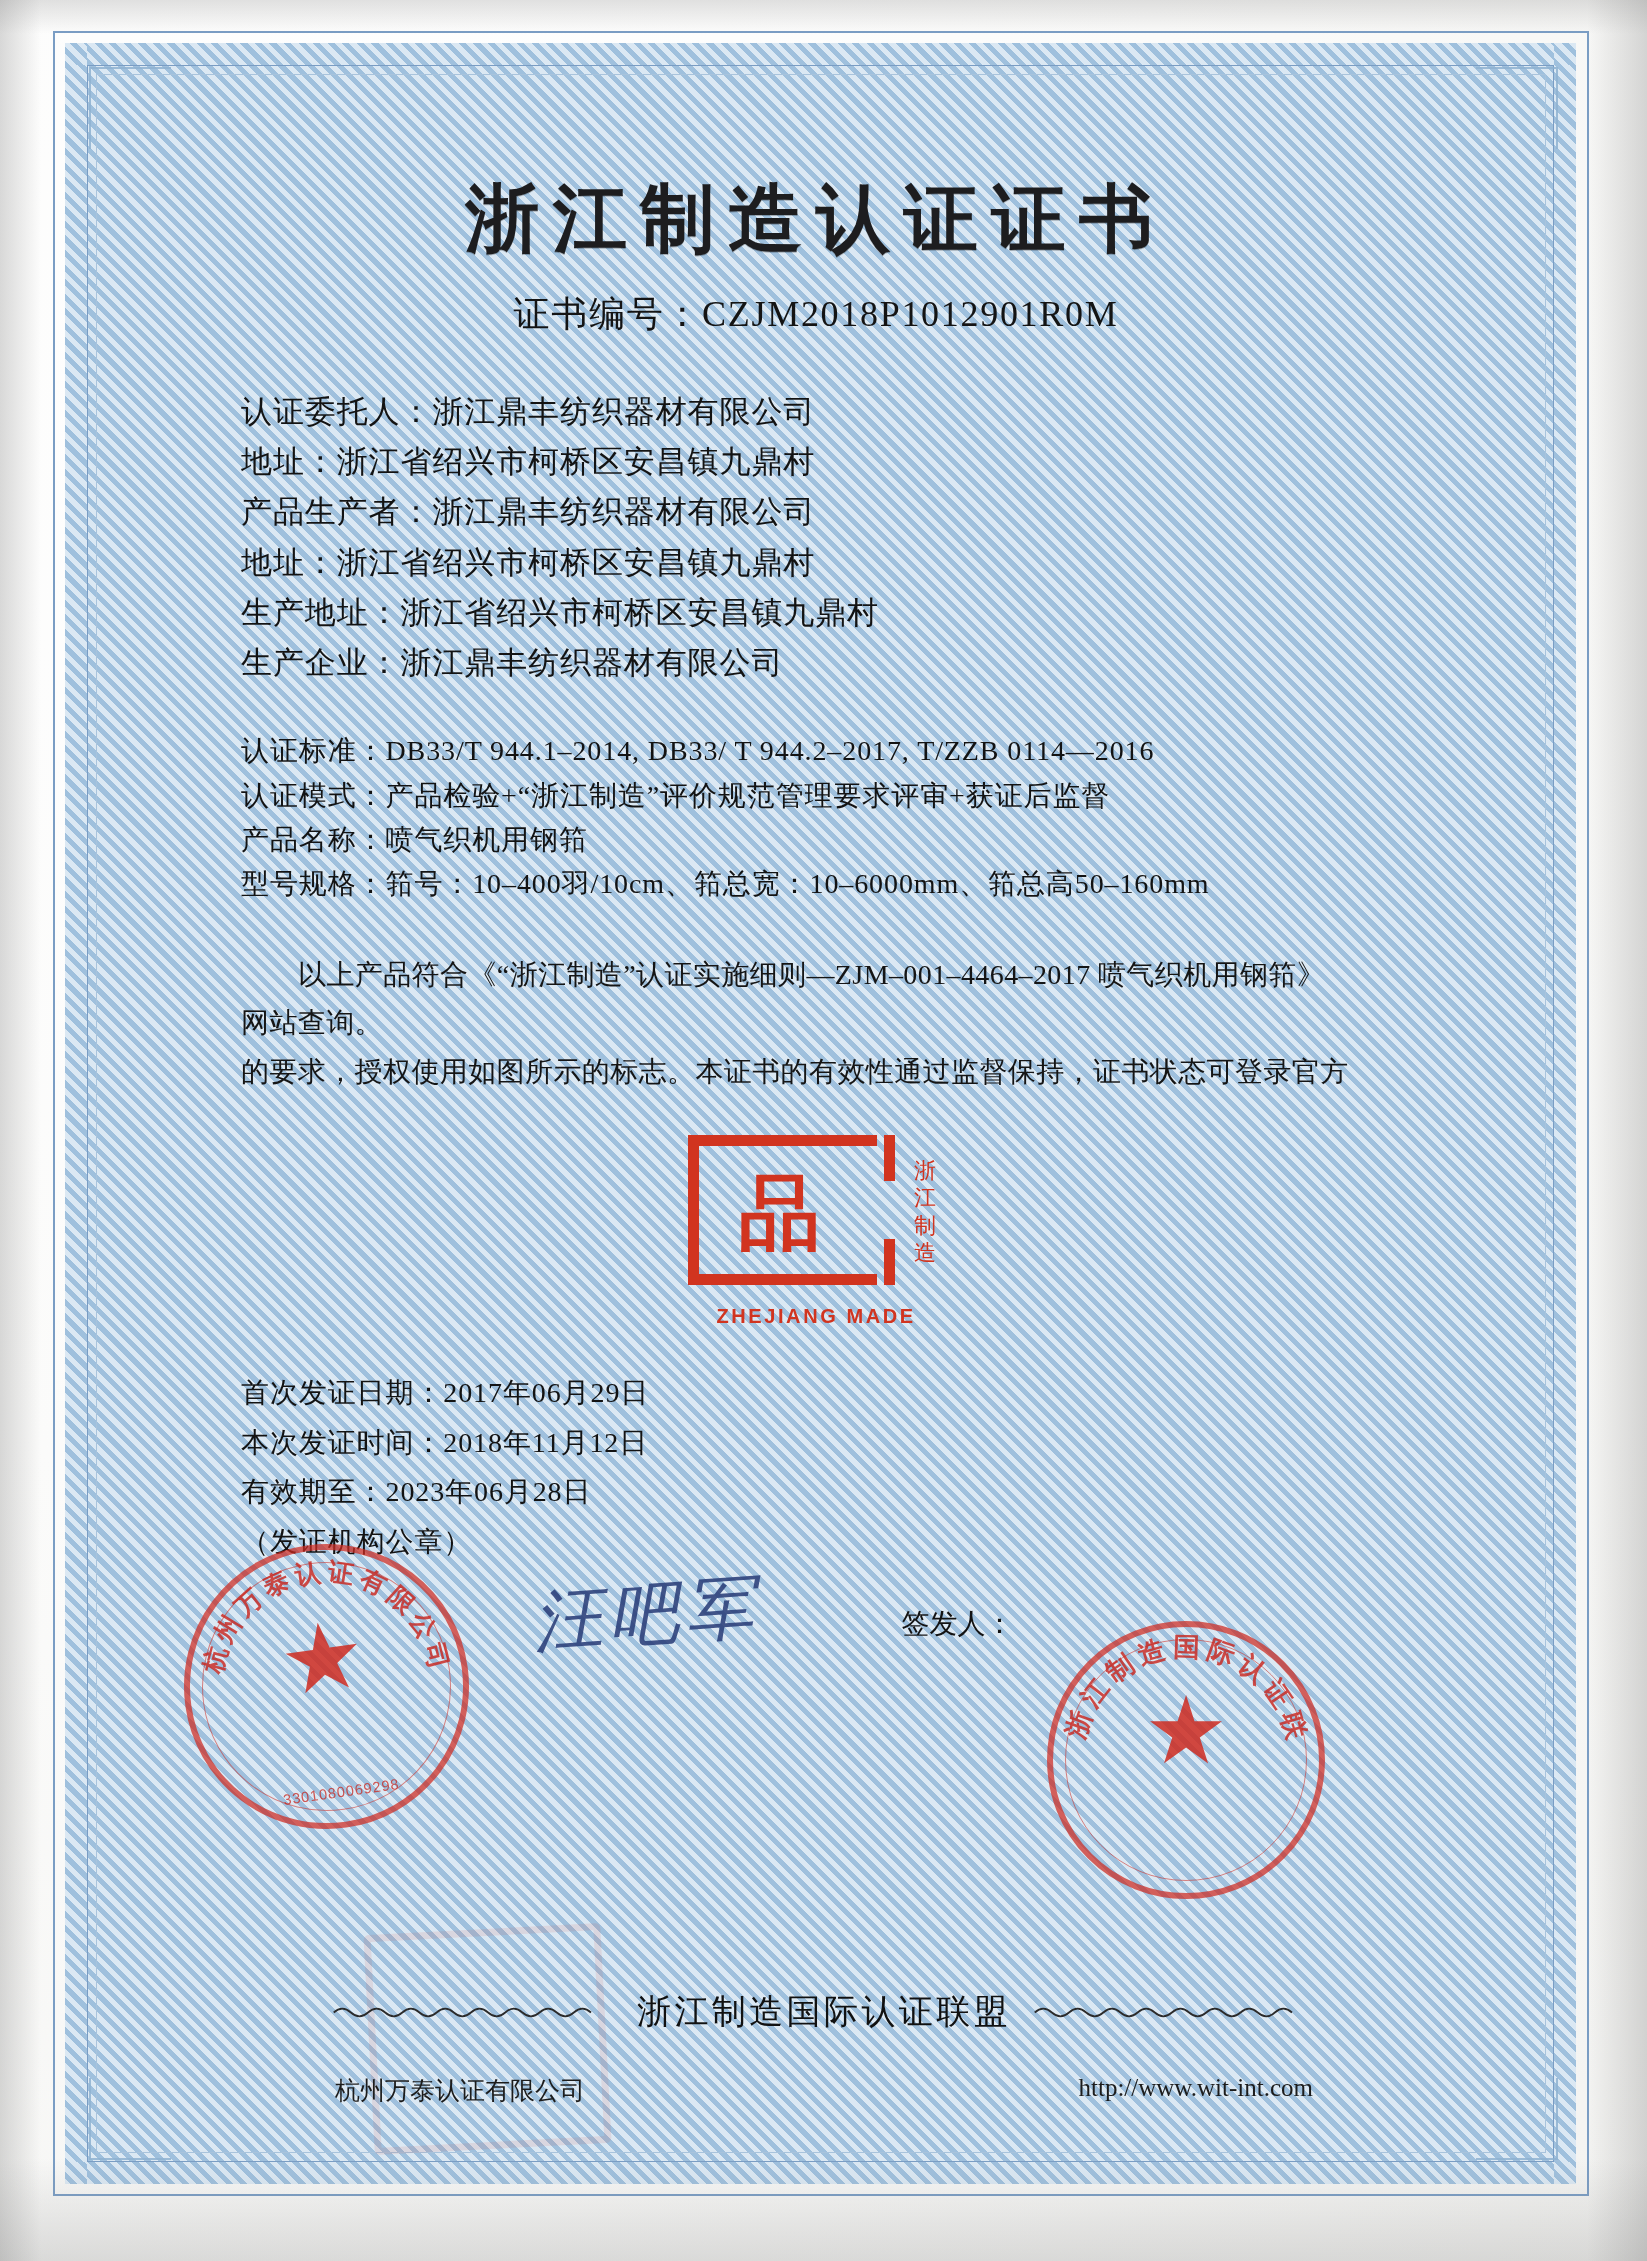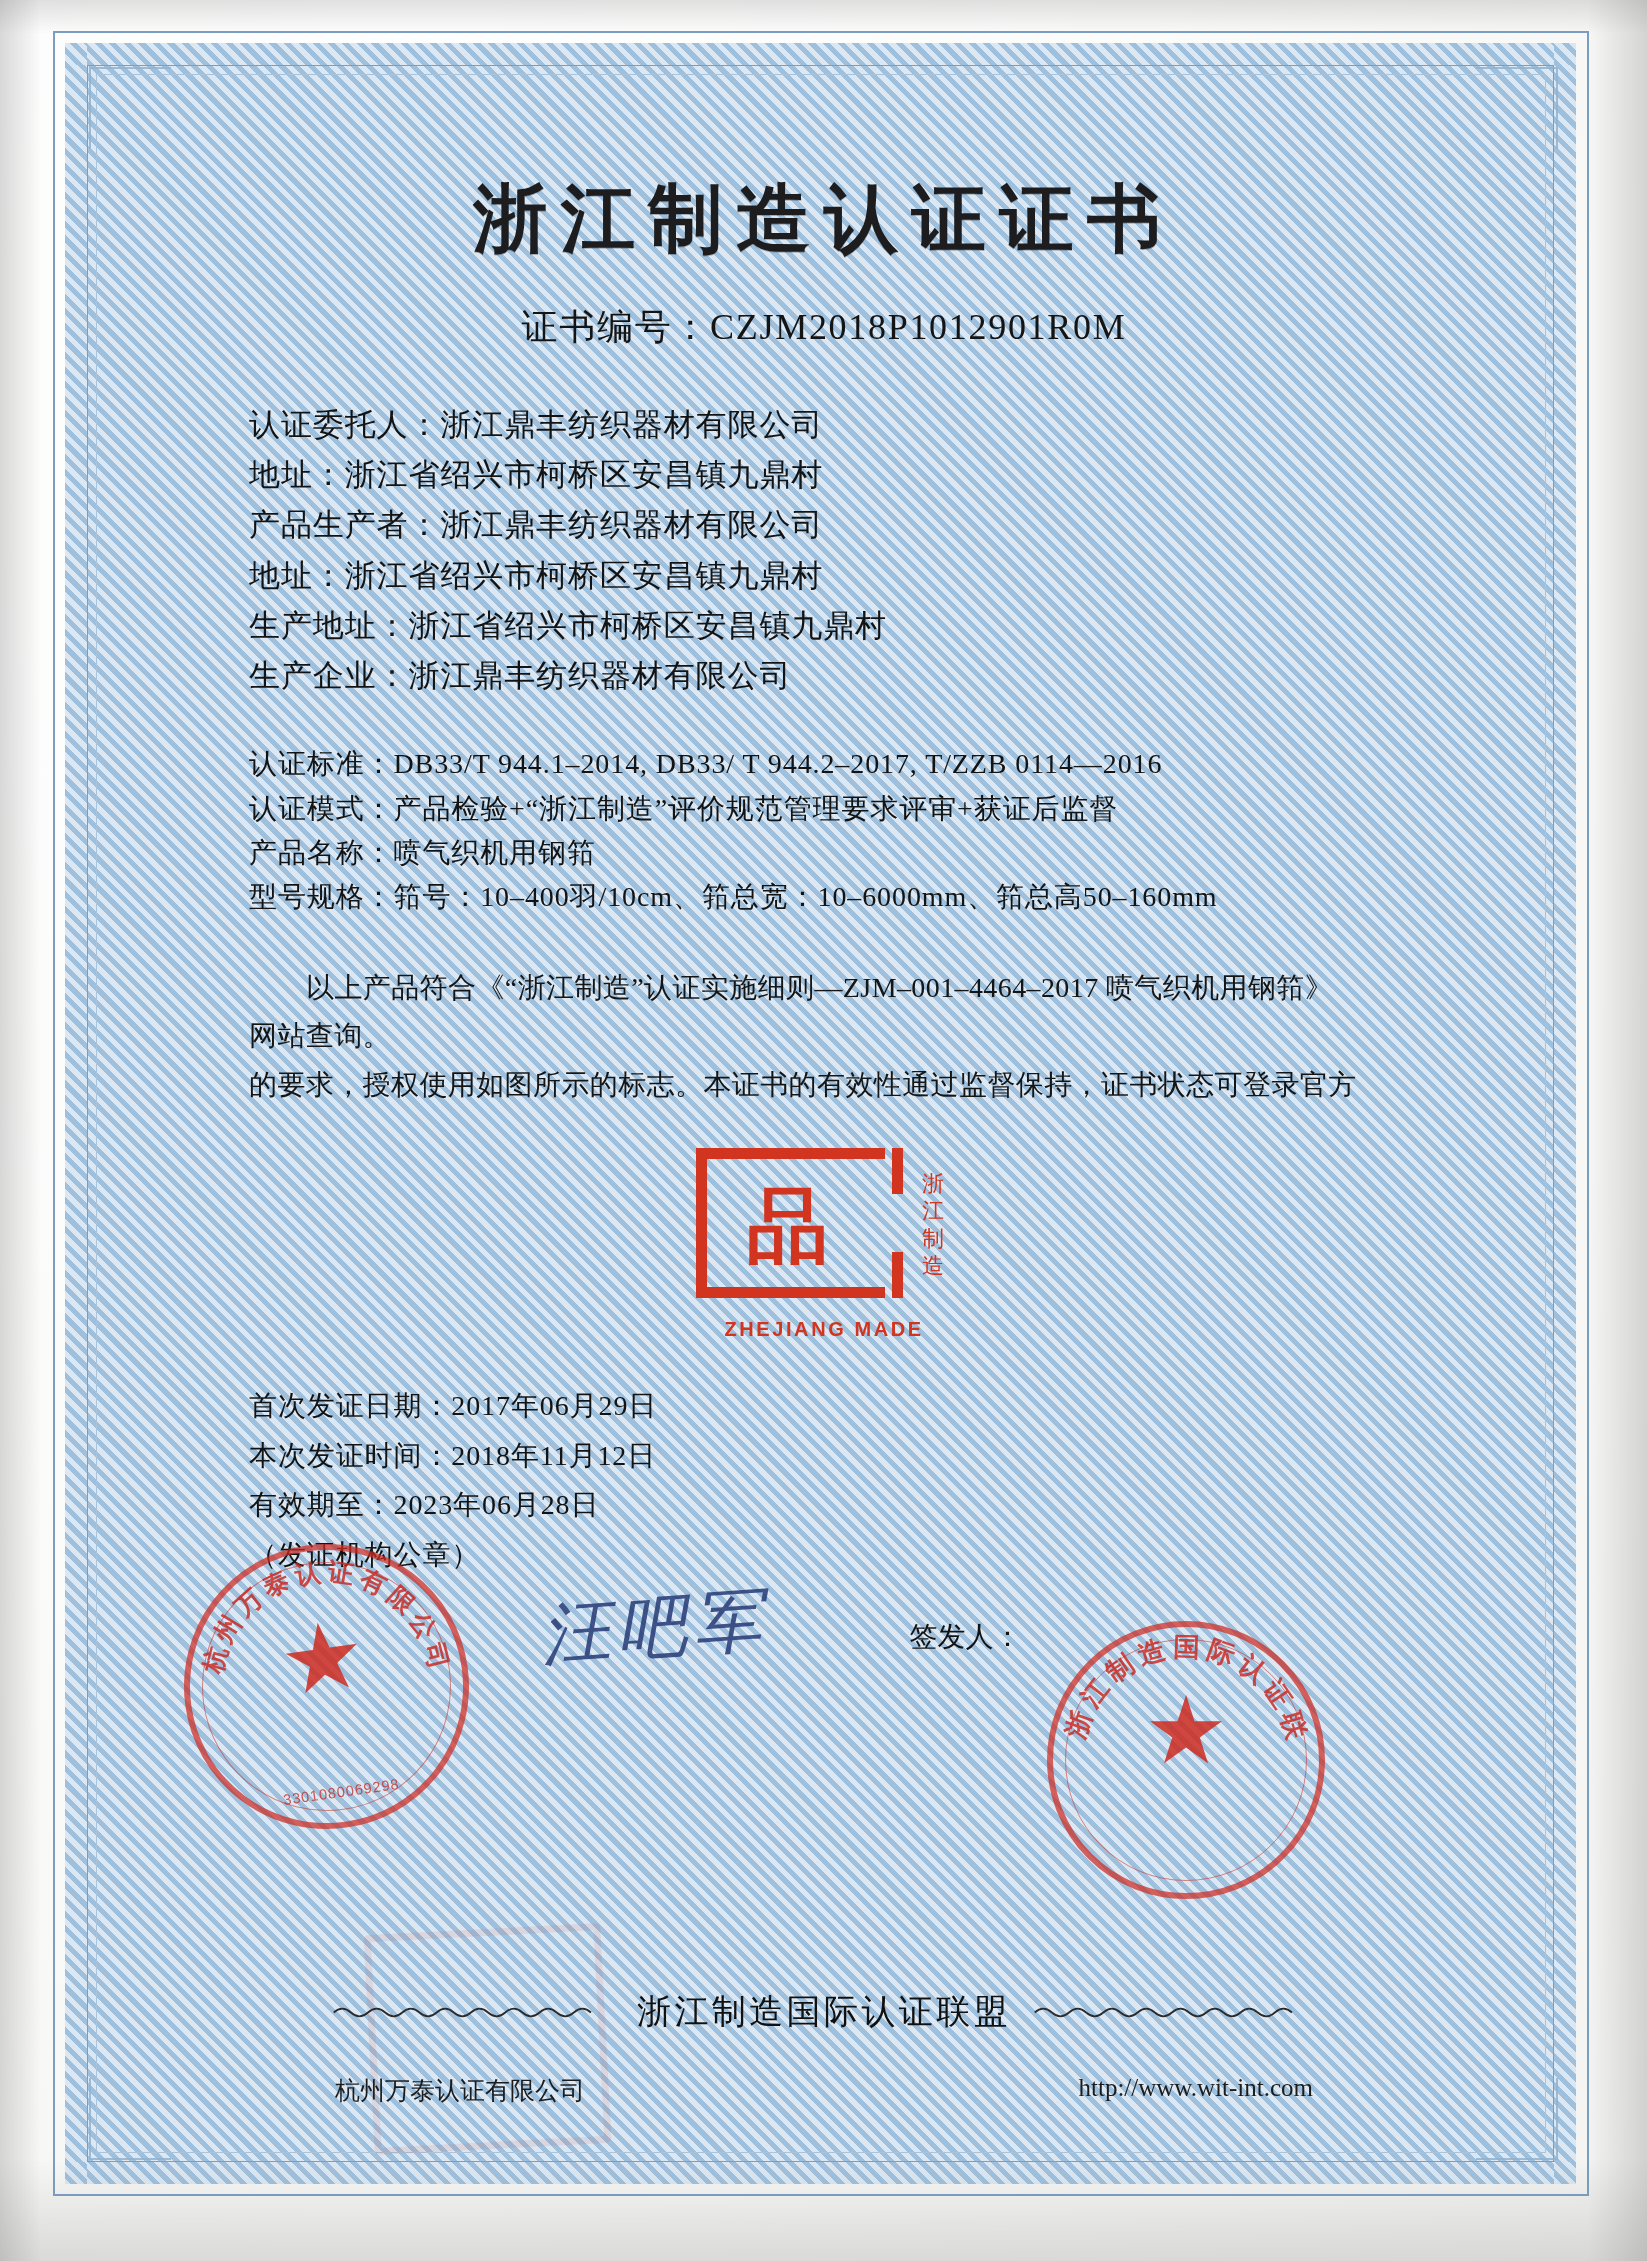--- a/index.html
+++ b/index.html
@@ -107,38 +107,38 @@
     opacity: .85;
   }
   .corner.tl { left: 89px;  top: 67px;   border-right: none; border-bottom: none; }
   .corner.tr { right: 89px; top: 67px;   border-left: none;  border-bottom: none; }
   .corner.bl { left: 89px;  bottom: 101px; border-right: none; border-top: none; }
   .corner.br { right: 89px; bottom: 101px; border-left: none;  border-top: none; }
 
   
   .content {
     position: absolute;
-    left: 129px; top: 103px;
+    left: 121px; top: 103px;
     width: 1390px;
     height: 2024px;
   }
 
   .cert-title {
     margin-top: 67px;
     text-align: center;
     font-family: "DejaVu Serif", "Liberation Serif", serif;
     font-size: 74px;
     font-weight: bold;
     letter-spacing: 13.7px;
     color: #1d1d1f;
     text-shadow: 0 0.9px 0 rgba(0,0,0,.25);
   }
 
   .cert-number {
-    margin-top: 33px;
+    margin-top: 20px;
     text-align: center;
     font-size: 36px;
     letter-spacing: 1.7px;
     color: #141414;
   }
 
   .fields {
     margin: 48px 0 0 120px;
     width: 1167px;
   }

